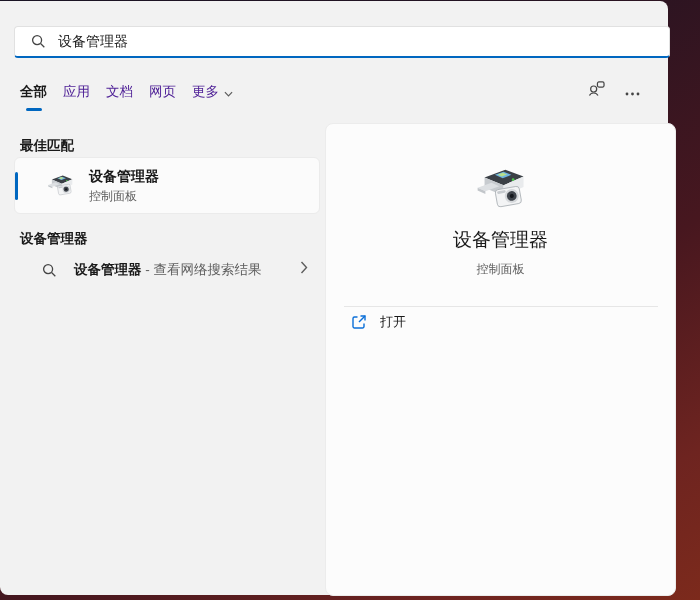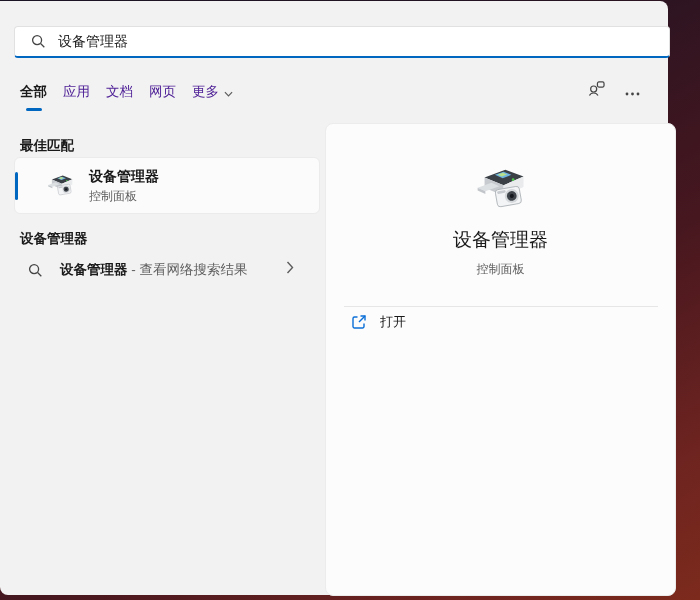--- a/index.html
+++ b/index.html
@@ -69,21 +69,21 @@
   }
   .accent-bar {
     position: absolute; left: 0; top: 14px;
     width: 3px; height: 28px; border-radius: 2px;
     background: #0067c0;
   }
   .best-card .bm-icon { position: absolute; left: 31px; top: 13px; width: 29px; height: 29px; }
   .bm-title { position: absolute; left: 74px; top: 10px; font-size: 14px; font-weight: 700; color: #1a1a1a; }
   .bm-sub   { position: absolute; left: 74px; top: 30px; font-size: 12px; color: #5d5d5d; }
   .web-row {
-    position: absolute; left: 10px; top: 251px;
+    position: absolute; left: 24px; top: 251px;
     width: 306px; height: 36px;
     display: flex; align-items: center;
     padding-left: 18px; border-radius: 6px;
   }
   .web-row .icon { display: flex; }
   .web-text { margin-left: 17px; font-size: 13.5px; color: #1a1a1a; }
   .web-query { font-weight: 700; }
   .web-suffix { color: #5d5d5d; font-weight: 400; }
   .web-chevron { position: absolute; right: 22px; top: 9px; display: flex; }
   

